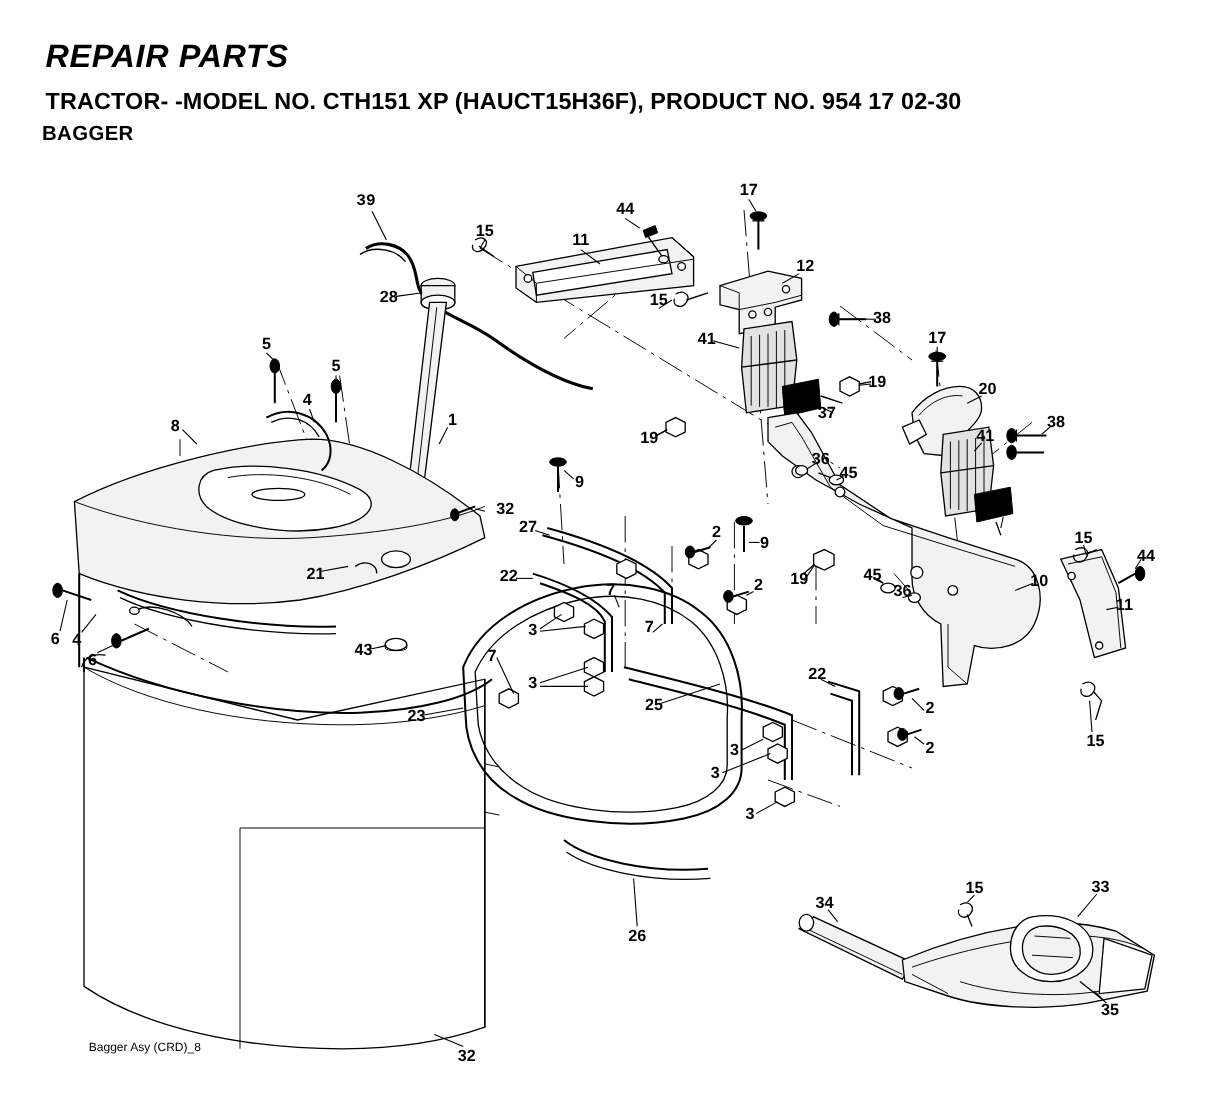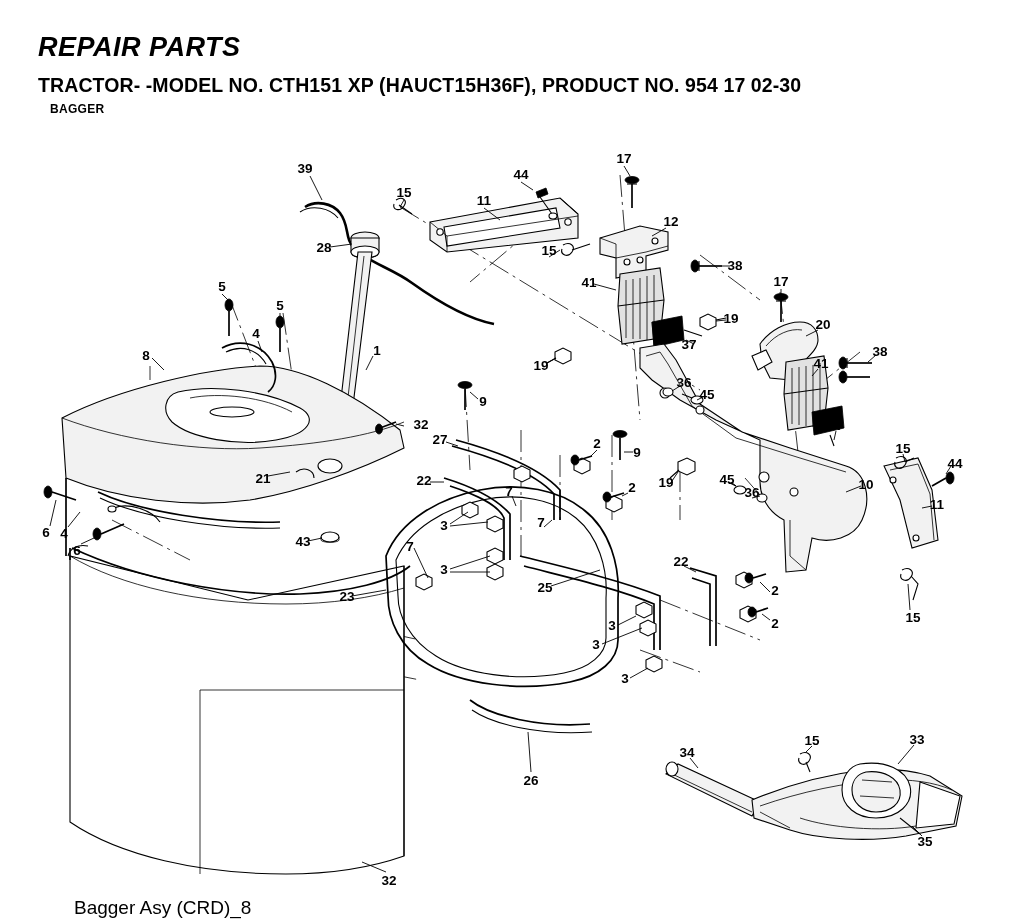--- a/index.html
+++ b/index.html
@@ -29,32 +29,31 @@
     position: absolute;
     left: 38px;
     top: 74px;
     font-size: 19.5px;
     font-weight: bold;
     letter-spacing: 0.1px;
     white-space: nowrap;
   }
   .section {
     position: absolute;
-    left: 50px;
+    left: 35px;
     top: 102px;
-    font-size: 12px;
+    font-size: 17px;
     font-weight: bold;
     letter-spacing: 0.3px;
   }
   .footnote {
     position: absolute;
     left: 74px;
     top: 868px;
-    font-size: 19px;
-    margin-top: 29px;
+    font-size: 10px;
   }
   #drawing {
     position: absolute;
     left: 0;
     top: 0;
     width: 1024px;
     height: 920px;
   }
   .callout {
     position: absolute;
@@ -500,21 +499,21 @@
       <path d="M531 772 L528 732"></path>
       <path d="M690 758 L698 768"></path>
       <path d="M812 746 L806 752"></path>
       <path d="M914 745 L898 764"></path>
       <path d="M922 836 L912 826"></path>
       <path d="M386 872 L362 862"></path>
     </g>
   </svg>
 
   <div id="callout-layer">
-      <div class="callout" style="left: 305px; top: 168px;">39</div>
+      <div class="callout" style="left: 305px; top: 168px; font-family: Liberation Mono, monospace;">39</div>
       <div class="callout" style="left: 404px; top: 192px;">15</div>
       <div class="callout" style="left: 484px; top: 200px;">11</div>
       <div class="callout" style="left: 521px; top: 174px;">44</div>
       <div class="callout" style="left: 624px; top: 158px;">17</div>
       <div class="callout" style="left: 671px; top: 221px;">12</div>
       <div class="callout" style="left: 324px; top: 247px;">28</div>
       <div class="callout" style="left: 549px; top: 250px;">15</div>
       <div class="callout" style="left: 735px; top: 265px;">38</div>
       <div class="callout" style="left: 589px; top: 282px;">41</div>
       <div class="callout" style="left: 781px; top: 281px;">17</div>

